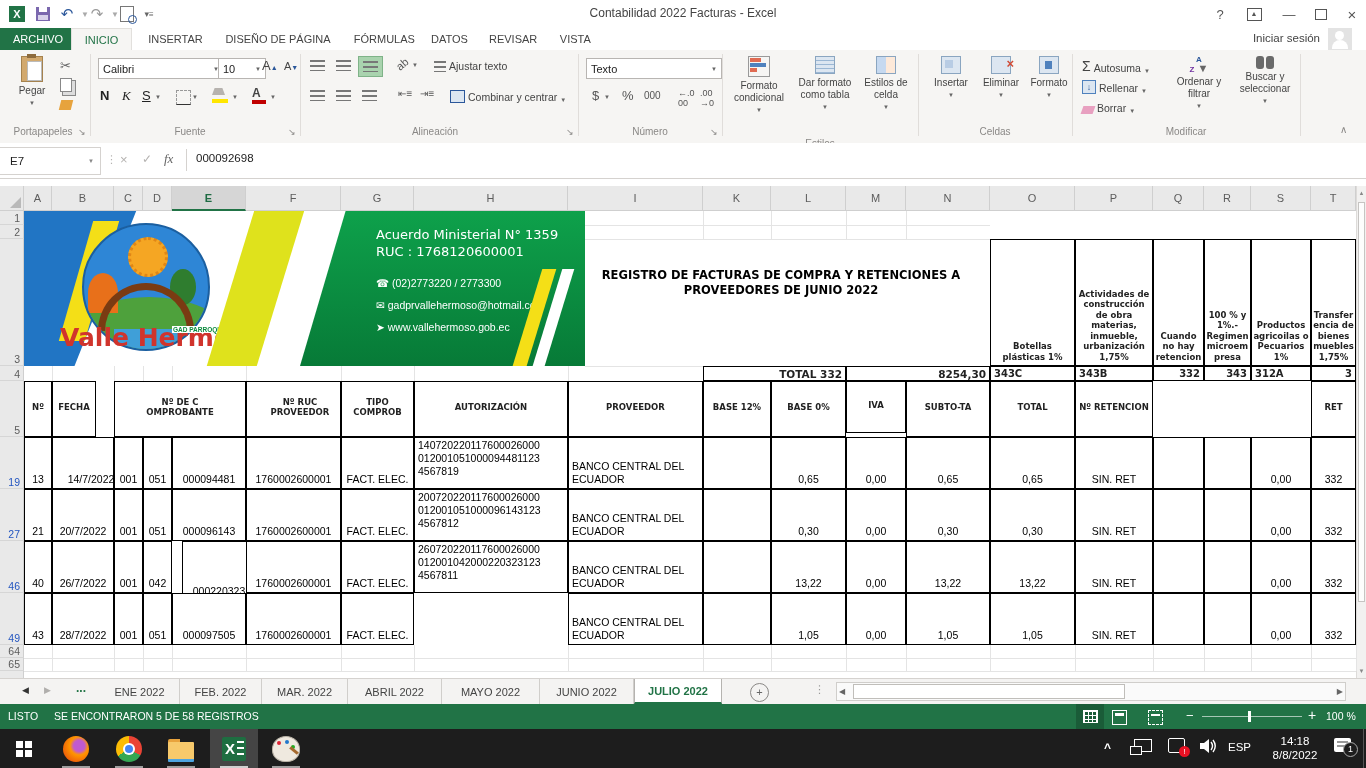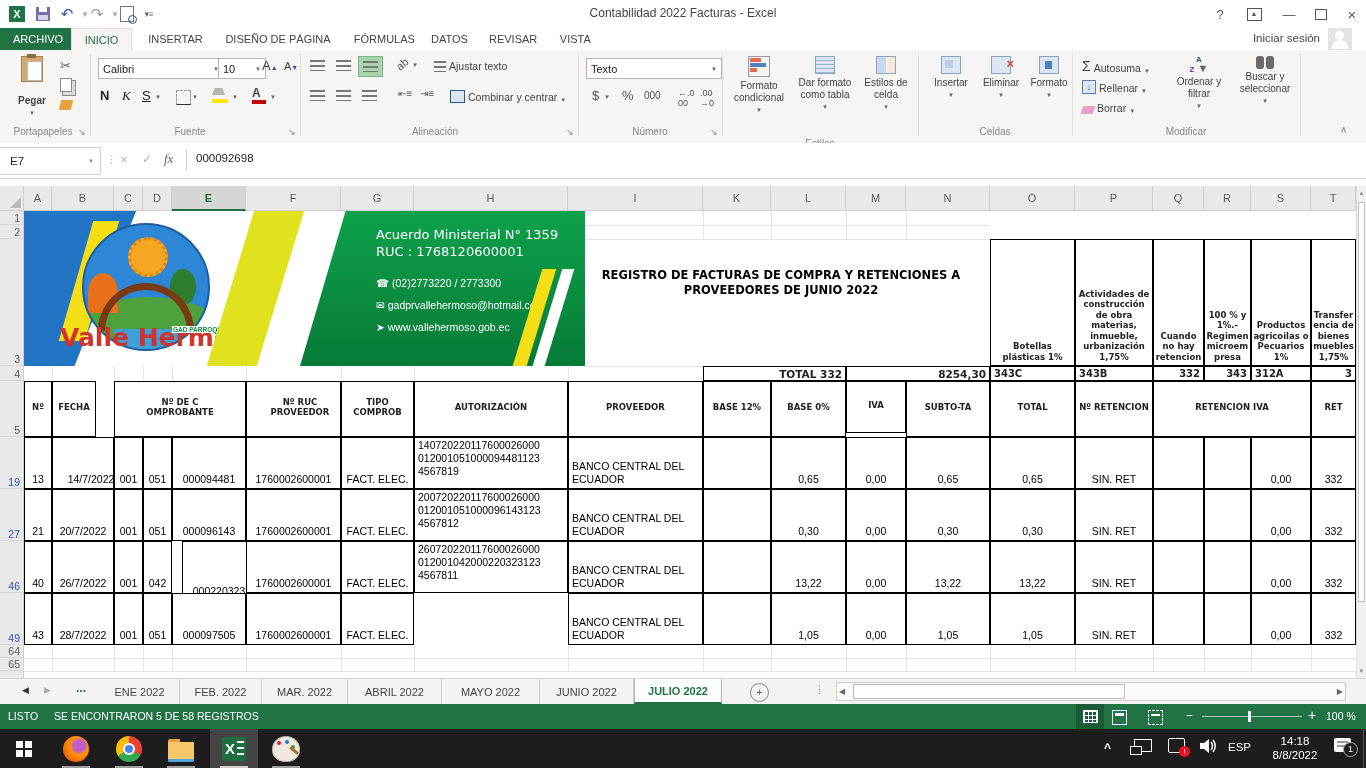--- a/index.html
+++ b/index.html
@@ -120,21 +120,21 @@
       <div class="rsep" style="left:722px"></div>
     <div class="rsep" style="left:918px"></div>
       <div class="rsep" style="left:1072px"></div>
     <div class="rsep" style="left:1300px"></div>
 
     <div class="bigbtn" style="left:10px;top:6px;width:44px;">
       <div style="width:20px;height:24px;background:#d2a96e;border:1px solid #a5824e;position:relative;">
           <div style="position:absolute;left:5px;top:4px;width:13px;height:18px;background:#fff;border:1px solid #bbb;"></div>
           <div style="position:absolute;left:5px;top:-3px;width:9px;height:4px;background:#8d6b3d;"></div>
         </div>
-      <span style="margin-top:13px;font-weight:bold;">Pegar</span>
+      <span style="margin-top:3px;">Pegar</span>
         <span class="carr">▼</span>
     </div>
     <div style="position:absolute;left:60px;top:8px;font-size:13px;color:#666;">✂</div>
     <div style="position:absolute;left:60px;top:28px;width:10px;height:12px;border:1px solid #888;background:#fff;box-shadow:3px 3px 0 #ddd,3px 3px 0 1px #888;"></div>
     <div style="position:absolute;left:60px;top:50px;width:12px;height:10px;background:#e7a33d;transform:skewX(-14deg);"></div>
     <div class="rlabel" style="left:4px;width:78px;">Portapapeles</div>
     <div class="launch" style="left:78px;">↘</div>
 
     <div class="combo" style="left:98px;top:8px;width:116px;height:19px;">
         <span>Calibri</span>
@@ -415,21 +415,20 @@
       <div class="th" style="left: 246px; top: 381px; width: 95px; height: 56px; padding-left: 16px;">Nº RUC PROVEEDOR</div>
       <div class="th" style="left: 341px; top: 381px; width: 73px; height: 56px;">TIPO COMPROB</div>
       <div class="th" style="left: 414px; top: 381px; width: 154px; height: 56px;">AUTORIZACIÓN</div>
       <div class="th" style="left: 568px; top: 381px; width: 135px; height: 56px;">PROVEEDOR</div>
       <div class="th" style="left: 703px; top: 381px; width: 68px; height: 56px;">BASE 12%</div>
       <div class="th" style="left: 771px; top: 381px; width: 75px; height: 56px;">BASE 0%</div>
       <div class="th" style="left: 846px; top: 381px; width: 60px; height: 52px;">IVA</div>
       <div class="th" style="left: 906px; top: 381px; width: 84px; height: 56px;">SUBTO-TA</div>
       <div class="th" style="left: 990px; top: 381px; width: 85px; height: 56px;">TOTAL</div>
       <div class="th" style="left: 1075px; top: 381px; width: 78px; height: 56px;">Nº RETENCION</div>
-      <div class="th" style="left: 1153px; top: 381px; width: 158px; height: 56px;">RETENCION IVA</div>
       <div class="th" style="left: 1311px; top: 381px; width: 45px; height: 56px;">RET</div>
       <div class="td" style="left: 24px; top: 437px; width: 28px; height: 52px;">13</div>
       <div class="td" style="left: 52px; top: 437px; width: 62px; height: 52px; padding-left: 16px;">14/7/2022</div>
       <div class="td" style="left: 114px; top: 437px; width: 29px; height: 52px;">001</div>
       <div class="td" style="left: 143px; top: 437px; width: 29px; height: 52px;">051</div>
       <div class="td" style="left: 172px; top: 437px; width: 74px; height: 52px;">000094481</div>
       <div class="td" style="left: 246px; top: 437px; width: 95px; height: 52px;">1760002600001</div>
       <div class="td" style="left: 341px; top: 437px; width: 73px; height: 52px;">FACT. ELEC.</div>
       <div class="td left top pre" style="left: 414px; top: 437px; width: 154px; height: 52px;">140720220117600026000
 012001051000094481123

